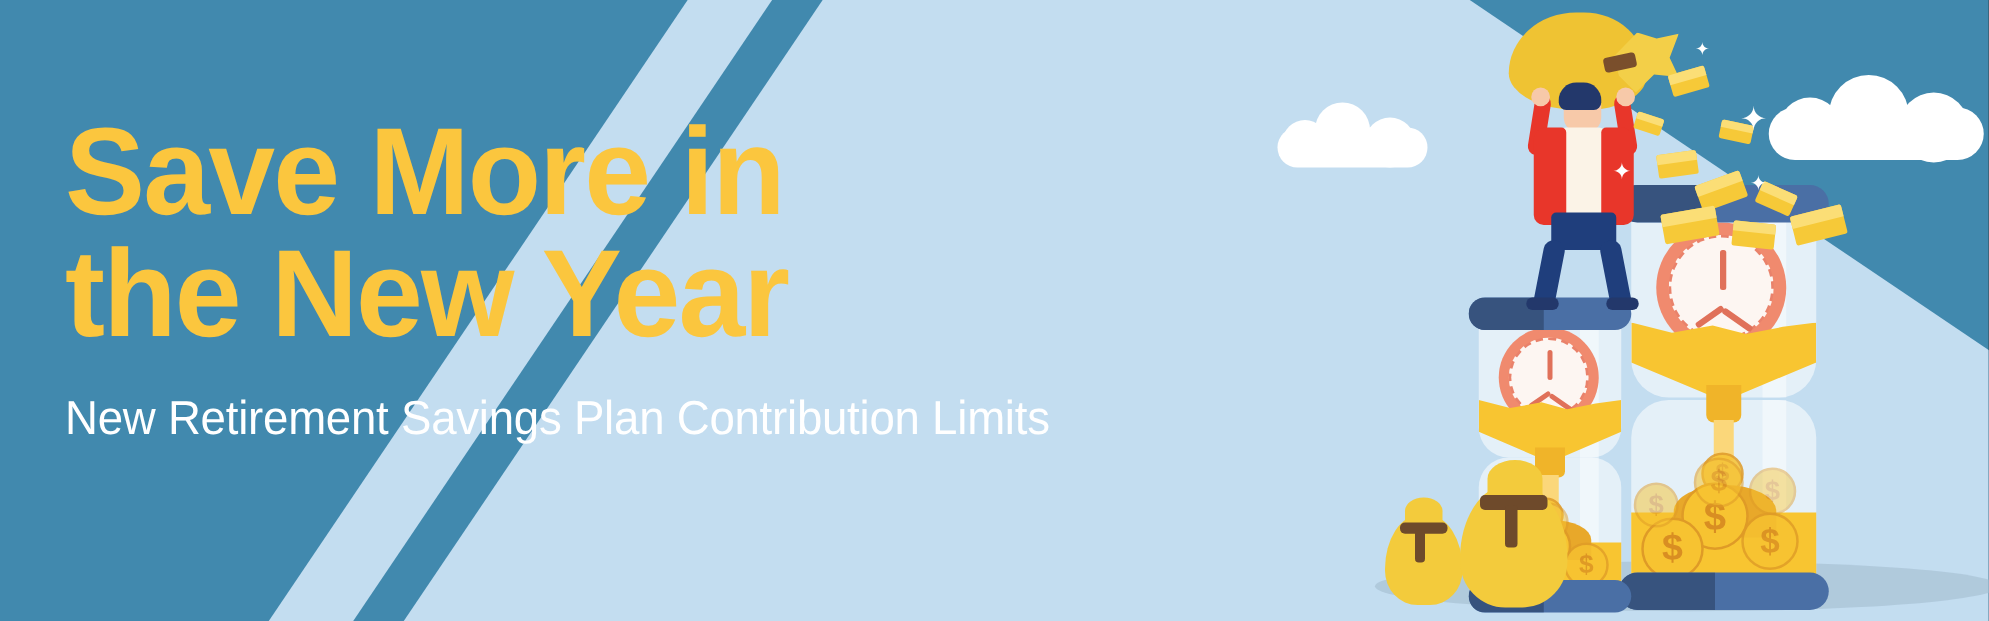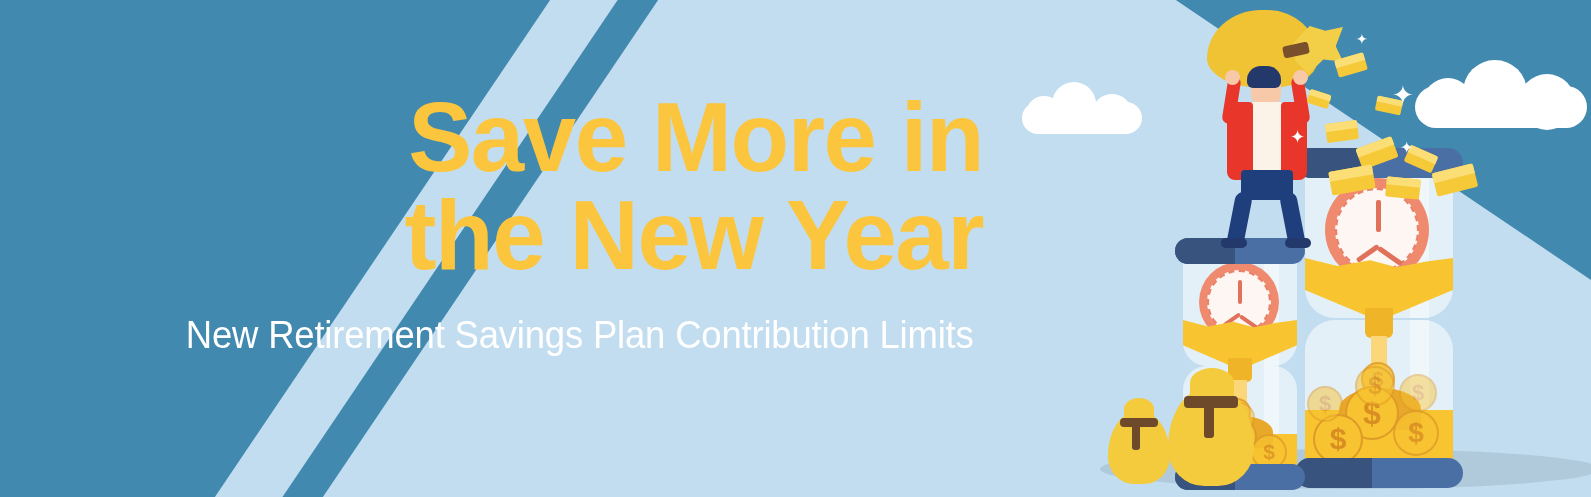--- a/index.html
+++ b/index.html
@@ -30,21 +30,21 @@
   }
   
   .band-thin { left:712px;  width:56px; }
   
   .band-wide { left:820px;  width:1300px; }
   .cloud-group { position:absolute; }
   .cloud-group .lobe { position:absolute; background:#FFFFFF; border-radius:50%; }
   .cloud-group .base { position:absolute; background:#FFFFFF; border-radius:999px; }
 
   
-  .copy { position:absolute; left:52px; top:88px; width:960px;text-align:right; }
+  .copy { position:absolute; left:52px; top:88px; width:960px; }
   .headline {
     color:#FBC63E;
     font-family:"Liberation Sans", sans-serif;
     font-weight:700;
     font-size:99px;
     line-height:0.99;
     letter-spacing:-1.5px;
     transform:scaleX(0.97);
     transform-origin:left top;
     white-space:pre-line;

